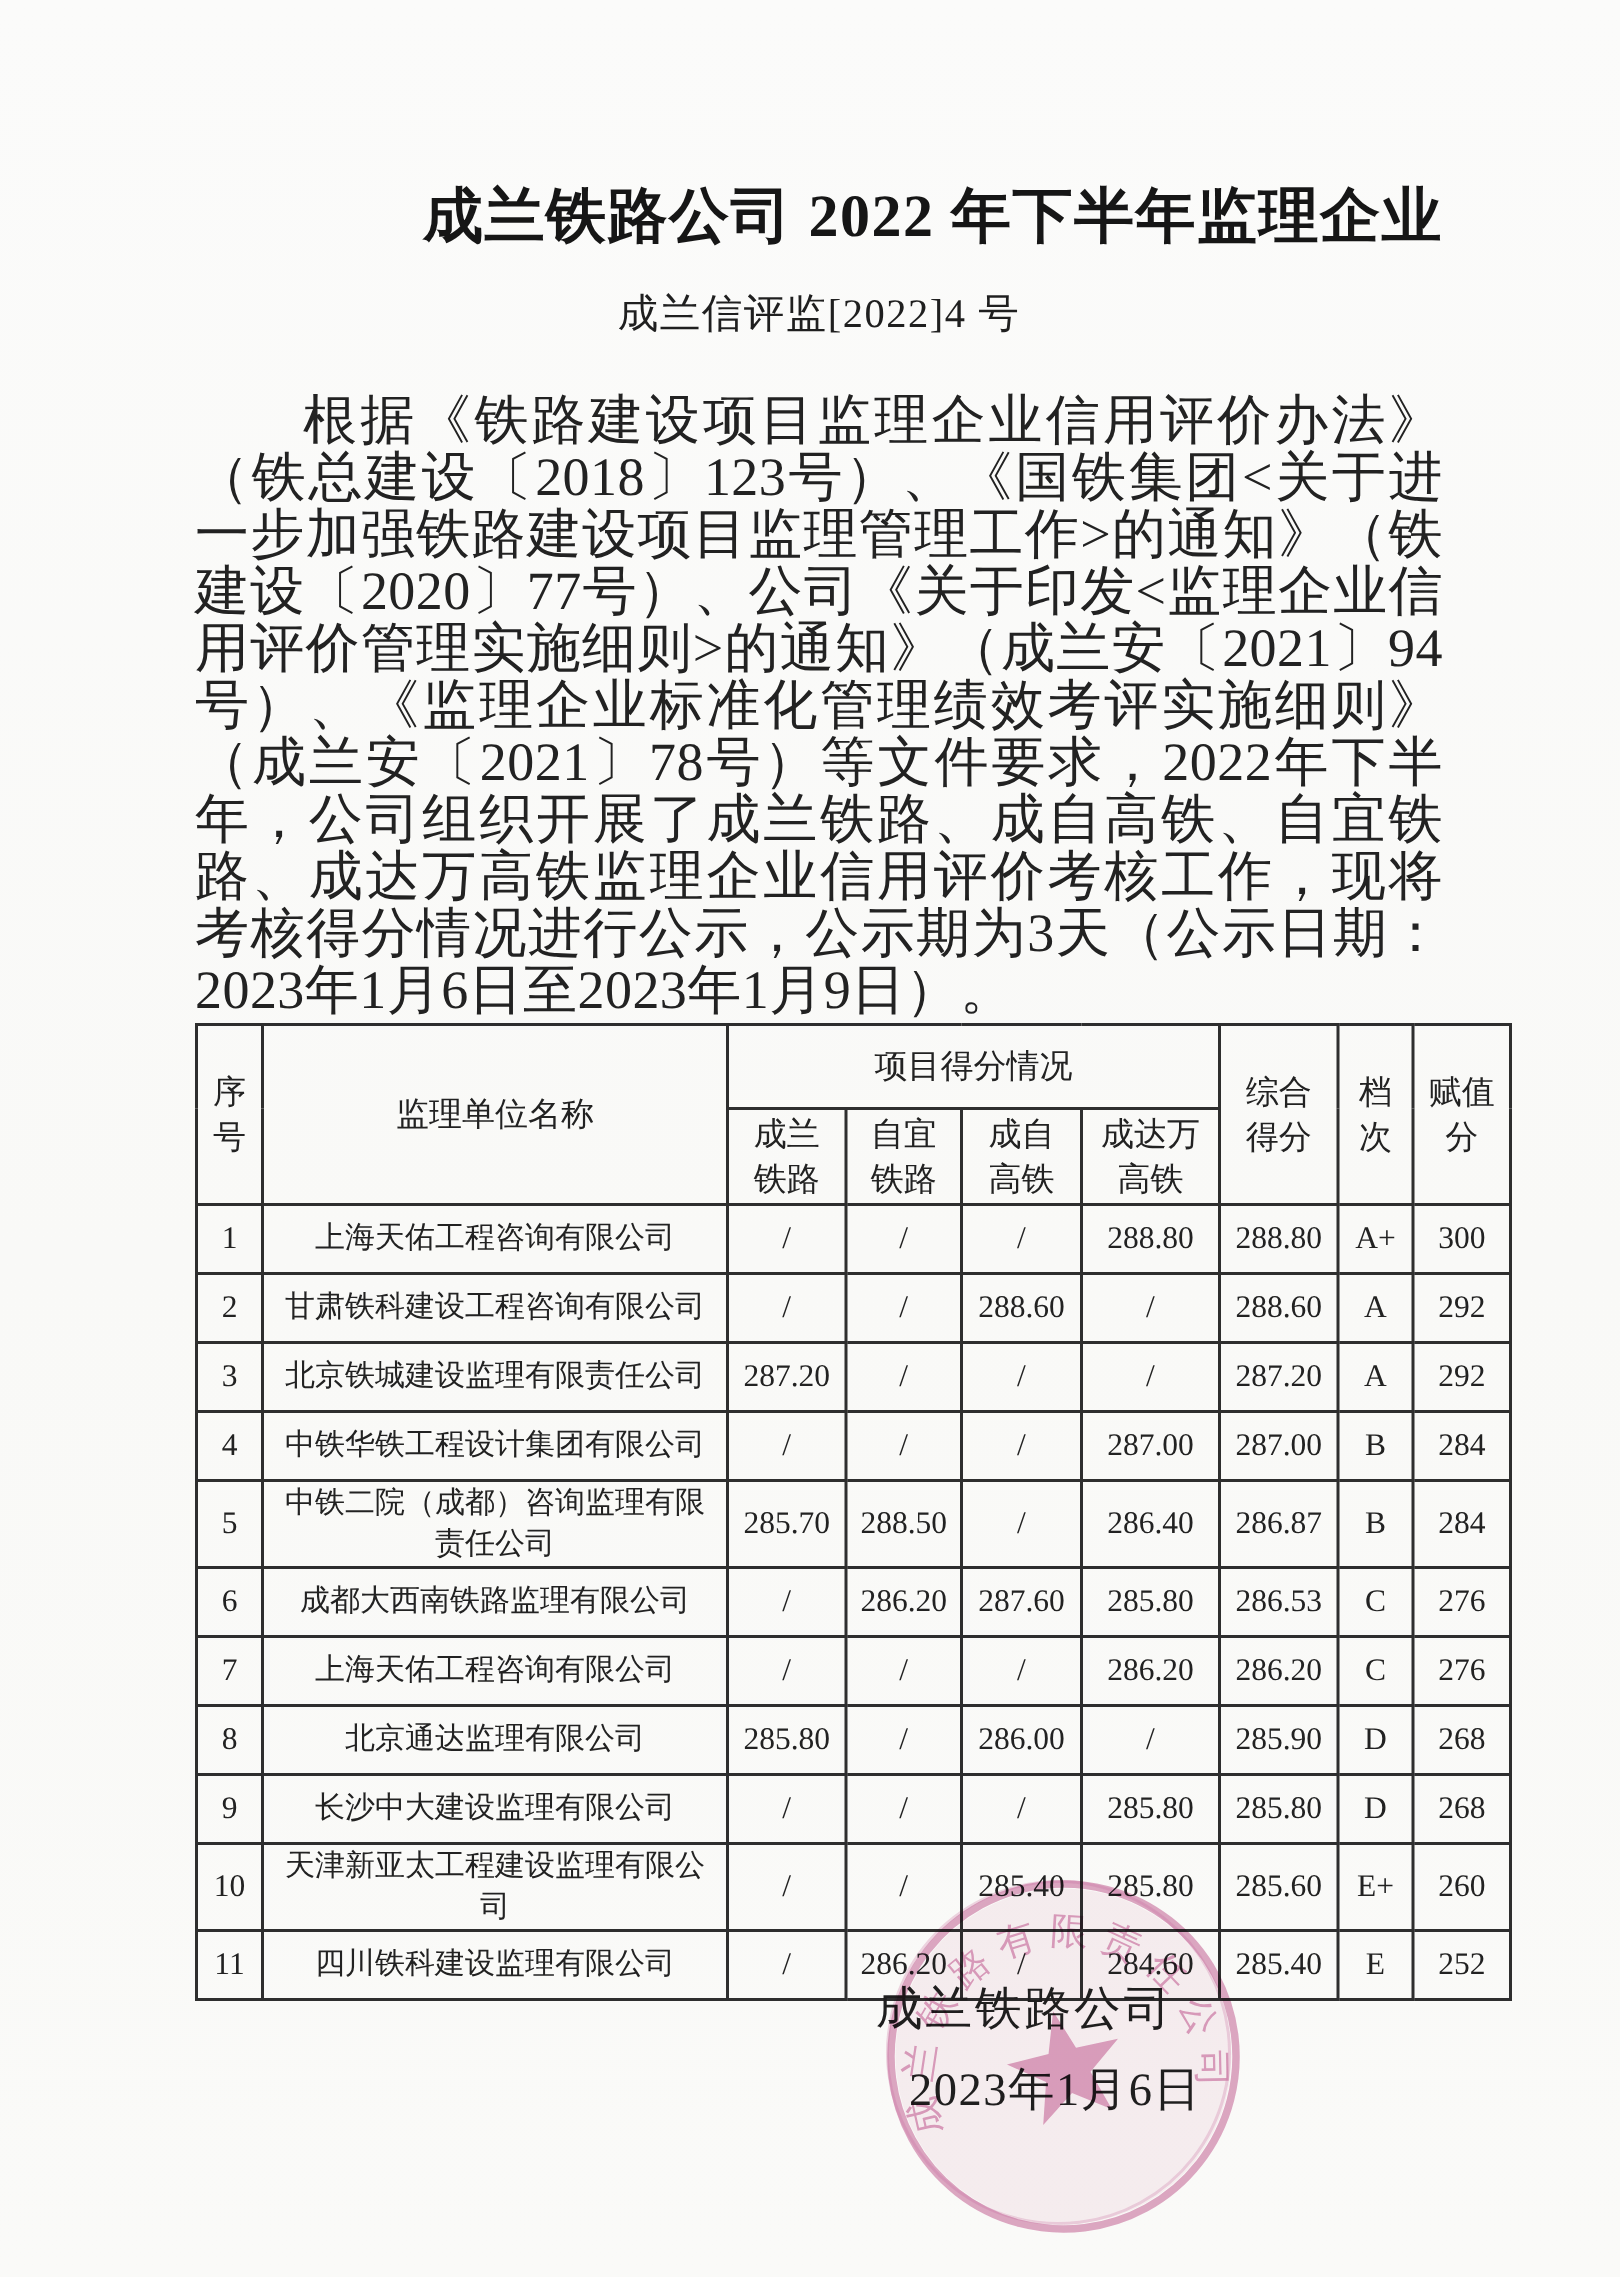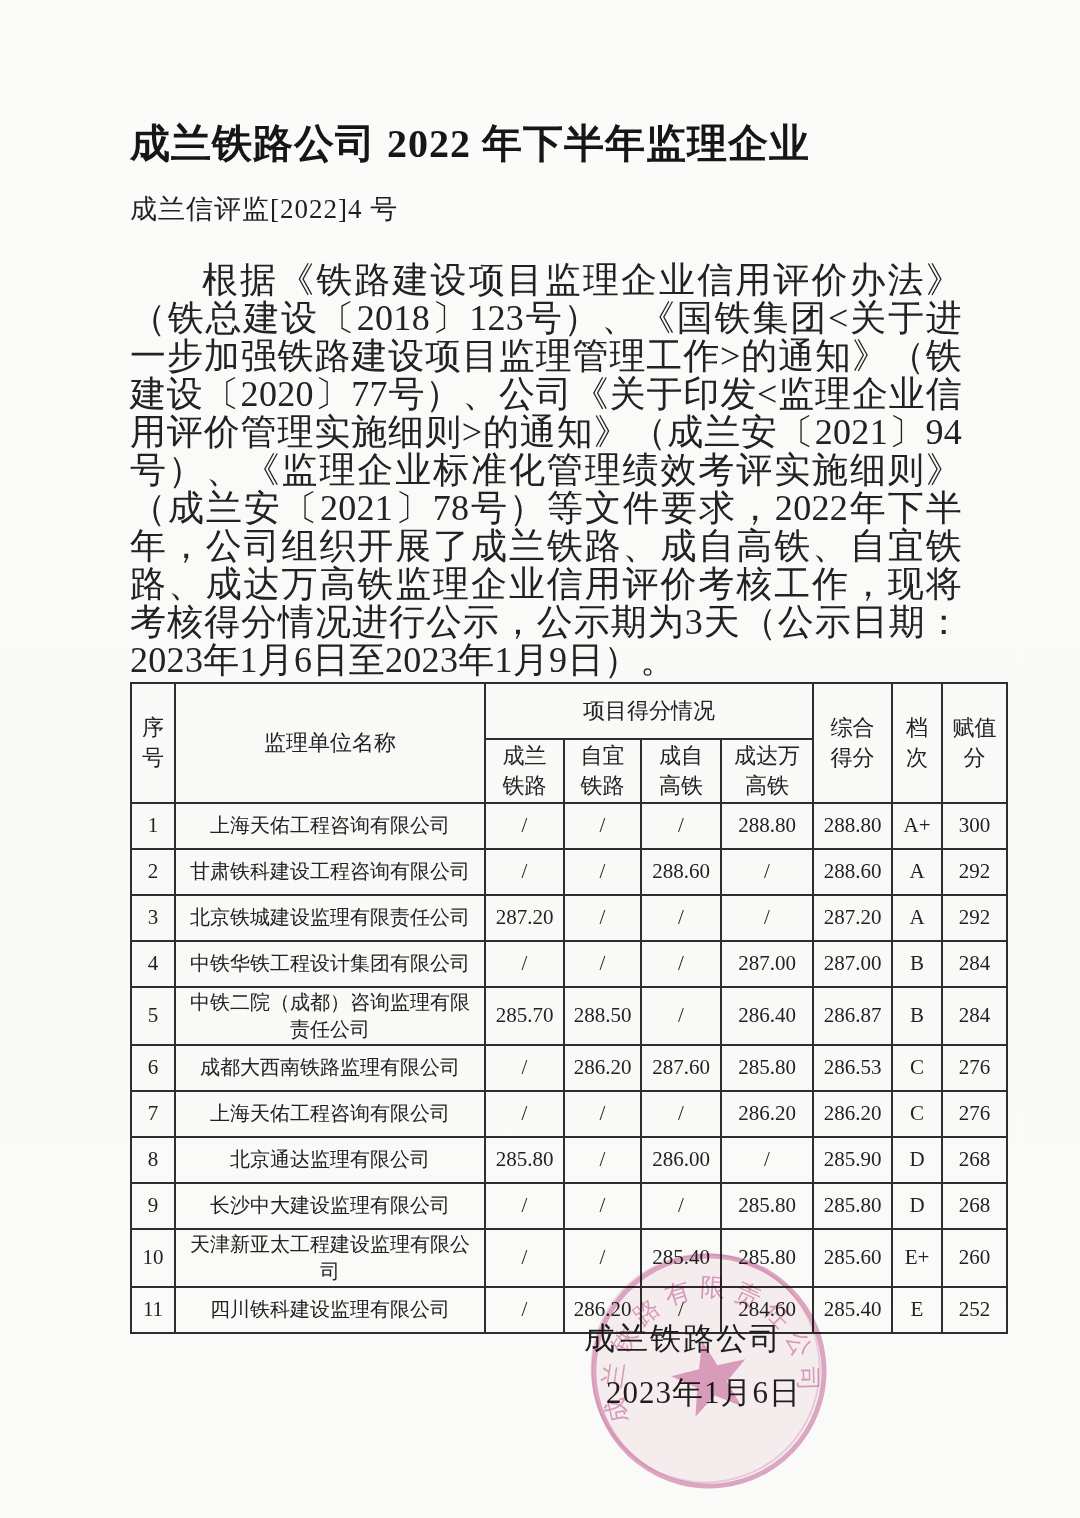--- a/index.html
+++ b/index.html
@@ -8,29 +8,30 @@
     width:1080px;height:1518px;
     margin:0 auto;
     background:linear-gradient(180deg,#fbfbfa 0%,#f9f9f7 55%,#fafaf8 100%);
     font-family:"Liberation Serif","DejaVu Serif",serif;
     color:#1f1f1f;
     overflow:hidden;
   }
   .text-block{margin-left:130px;width:832px;}
   .title{
     margin:112px auto 0;
-    text-align:left;
+    text-align:right;
     font-weight:bold;
     font-size:40px;
     line-height:1.58;
     letter-spacing:1px;
     color:#161616;
   }
   .doc-number{
     margin-top:16px;
+    text-align:center;
     font-size:27px;
     letter-spacing:1px;
   }
   .body-text{
     margin:34px 0 0 0;
     font-size:36px;
     line-height:38px;
     text-align:justify;
     text-indent:2em;
     letter-spacing:0.3px;

